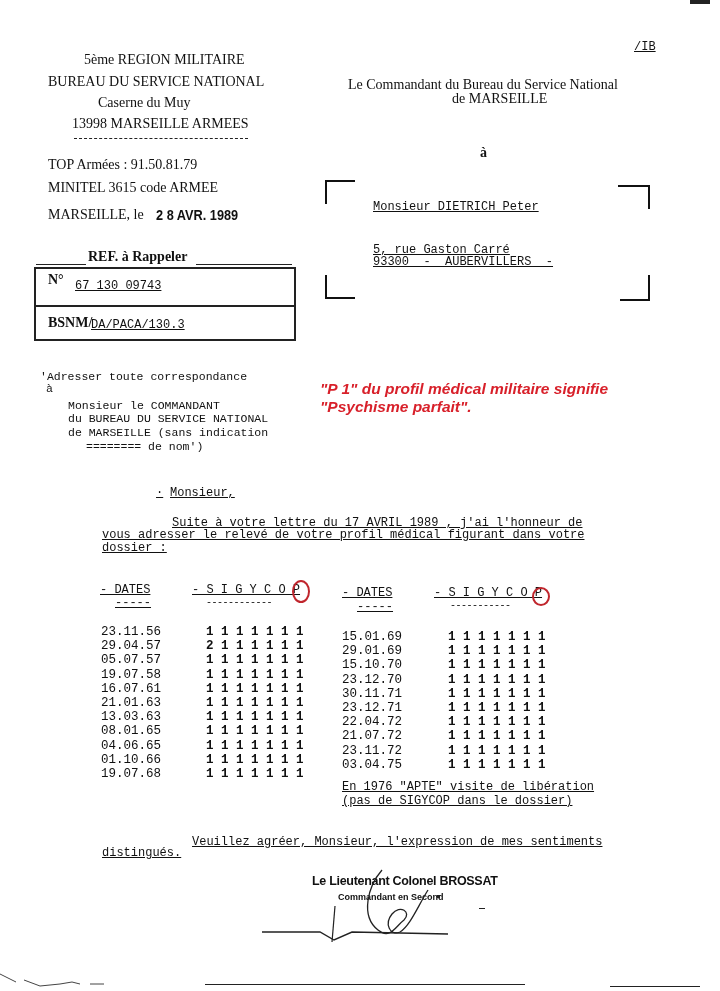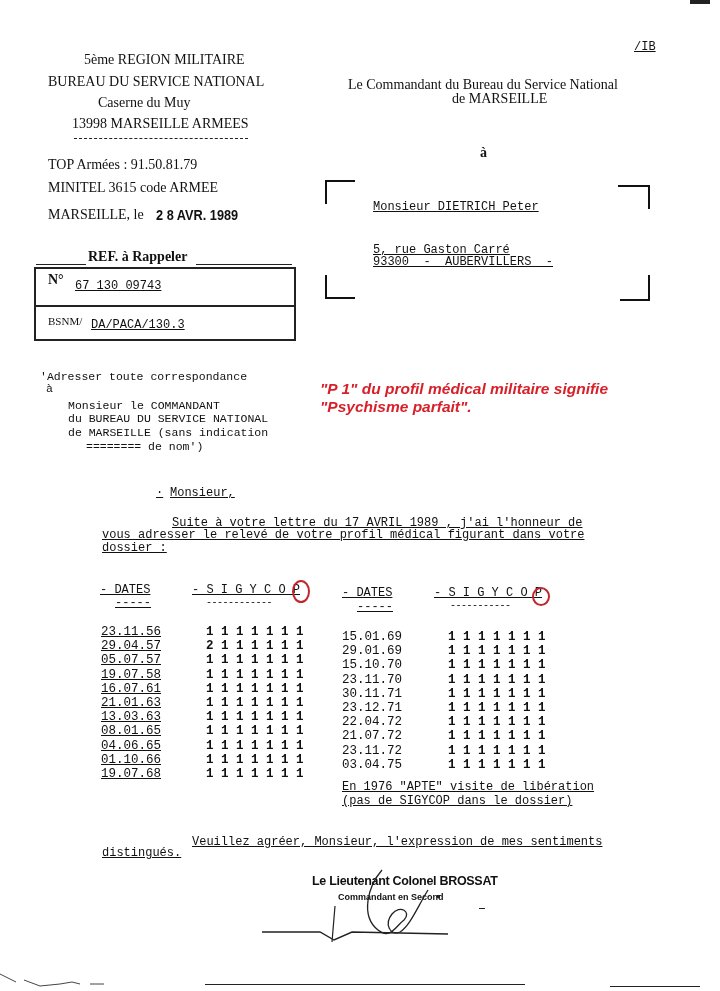--- a/index.html
+++ b/index.html
@@ -59,21 +59,21 @@
 </div>
 
 <div class="abs" style="left:36px;top:264px;width:50px;border-top:1.5px solid #222;"></div>
 <div class="abs serif" style="left:88px;top:249px;font-size:14px;font-weight:bold;">REF. à Rappeler</div>
 <div class="abs" style="left:196px;top:264px;width:96px;border-top:1.5px solid #222;"></div>
 <div class="ref-box">
   <div class="ref-divider"></div>
 </div>
 <div class="abs serif" style="left:48px;top:272px;font-size:14px;font-weight:bold;">N°</div>
 <div class="abs mono typed" style="left:75px;top:279px;">67 130 09743</div>
-<div class="abs serif" style="left:48px;top:315px;font-size:11px;font-weight:normal;">BSNM/</div>
+<div class="abs serif" style="left:48px;top:315px;font-size:14px;font-weight:bold;">BSNM/</div>
 <div class="abs mono typed" style="left:91px;top:318px;">DA/PACA/130.3</div>
 
 <div>
   <div class="abs mono typed-sm" style="left:40px;top:340px;">'Adresser toute correspondance</div>
   <div class="abs mono typed-sm" style="left:46px;top:352px;">à</div>
   <div class="abs mono typed-sm" style="left:68px;top:369px;">Monsieur le COMMANDANT</div>
   <div class="abs mono typed-sm" style="left:68px;top:382px;">du BUREAU DU SERVICE NATIONAL</div>
   <div class="abs mono typed-sm" style="left:68px;top:396px;">de MARSEILLE (sans indication</div>
   <div class="abs mono typed-sm" style="left:86px;top:410px;">======== de nom')</div>
 </div>
@@ -89,21 +89,21 @@
 <div class="abs mono typed" style="left:102px;top:528px;text-align:right;">vous adresser le relevé de votre profil médical figurant dans votre</div>
 <div class="abs mono typed" style="left:102px;top:541px;">dossier :</div>
 
 <div>
   <div class="abs mono typed" style="left:100px;top:583px;">- DATES</div>
   <div class="abs mono typed" style="left:115px;top:596px;">-----</div>
   <div class="abs mono typed" style="left:192px;top:583px;">- S I G Y C O P</div>
   <div class="abs mono" style="left:206px;top:597px;font-size:10px;letter-spacing:-0.5px;">------------</div>
   <div class="p-circle" style="left:292px;top:580px;"></div>
 
-  <div class="col-table" style="left:101px;top:625px;text-decoration:underline;">
+  <div class="col-table" style="left:101px;top:625px;">
     <div class="col-row"><span>23.11.56</span></div>
     <div class="col-row"><span>29.04.57</span></div>
     <div class="col-row"><span>05.07.57</span></div>
     <div class="col-row"><span>19.07.58</span></div>
     <div class="col-row"><span>16.07.61</span></div>
     <div class="col-row"><span>21.01.63</span></div>
     <div class="col-row"><span>13.03.63</span></div>
     <div class="col-row"><span>08.01.65</span></div>
     <div class="col-row"><span>04.06.65</span></div>
     <div class="col-row"><span>01.10.66</span></div>
@@ -128,21 +128,21 @@
   <div class="abs mono typed" style="left:342px;top:586px;">- DATES</div>
   <div class="abs mono typed" style="left:357px;top:600px;">-----</div>
   <div class="abs mono typed" style="left:434px;top:586px;">- S I G Y C O P</div>
   <div class="abs mono" style="left:450px;top:600px;font-size:10px;letter-spacing:-0.5px;">-----------</div>
   <div class="p-circle" style="left:532px;top:587px;width:14px;height:15px;"></div>
 
   <div class="col-table" style="left:342px;top:630px;">
     <div class="col-row"><span>15.01.69</span></div>
     <div class="col-row"><span>29.01.69</span></div>
     <div class="col-row"><span>15.10.70</span></div>
-    <div class="col-row"><span>23.11.70</span></div>
+    <div class="col-row"><span>23.12.70</span></div>
     <div class="col-row"><span>30.11.71</span></div>
     <div class="col-row"><span>23.12.71</span></div>
     <div class="col-row"><span>22.04.72</span></div>
     <div class="col-row"><span>21.07.72</span></div>
     <div class="col-row"><span>23.11.72</span></div>
     <div class="col-row"><span>03.04.75</span></div>
   </div>
   <div class="col-table digits" style="left:448px;top:630px;font-weight:bold;">
     <div class="col-row">1 1 1 1 1 1 1</div>
     <div class="col-row">1 1 1 1 1 1 1</div>

